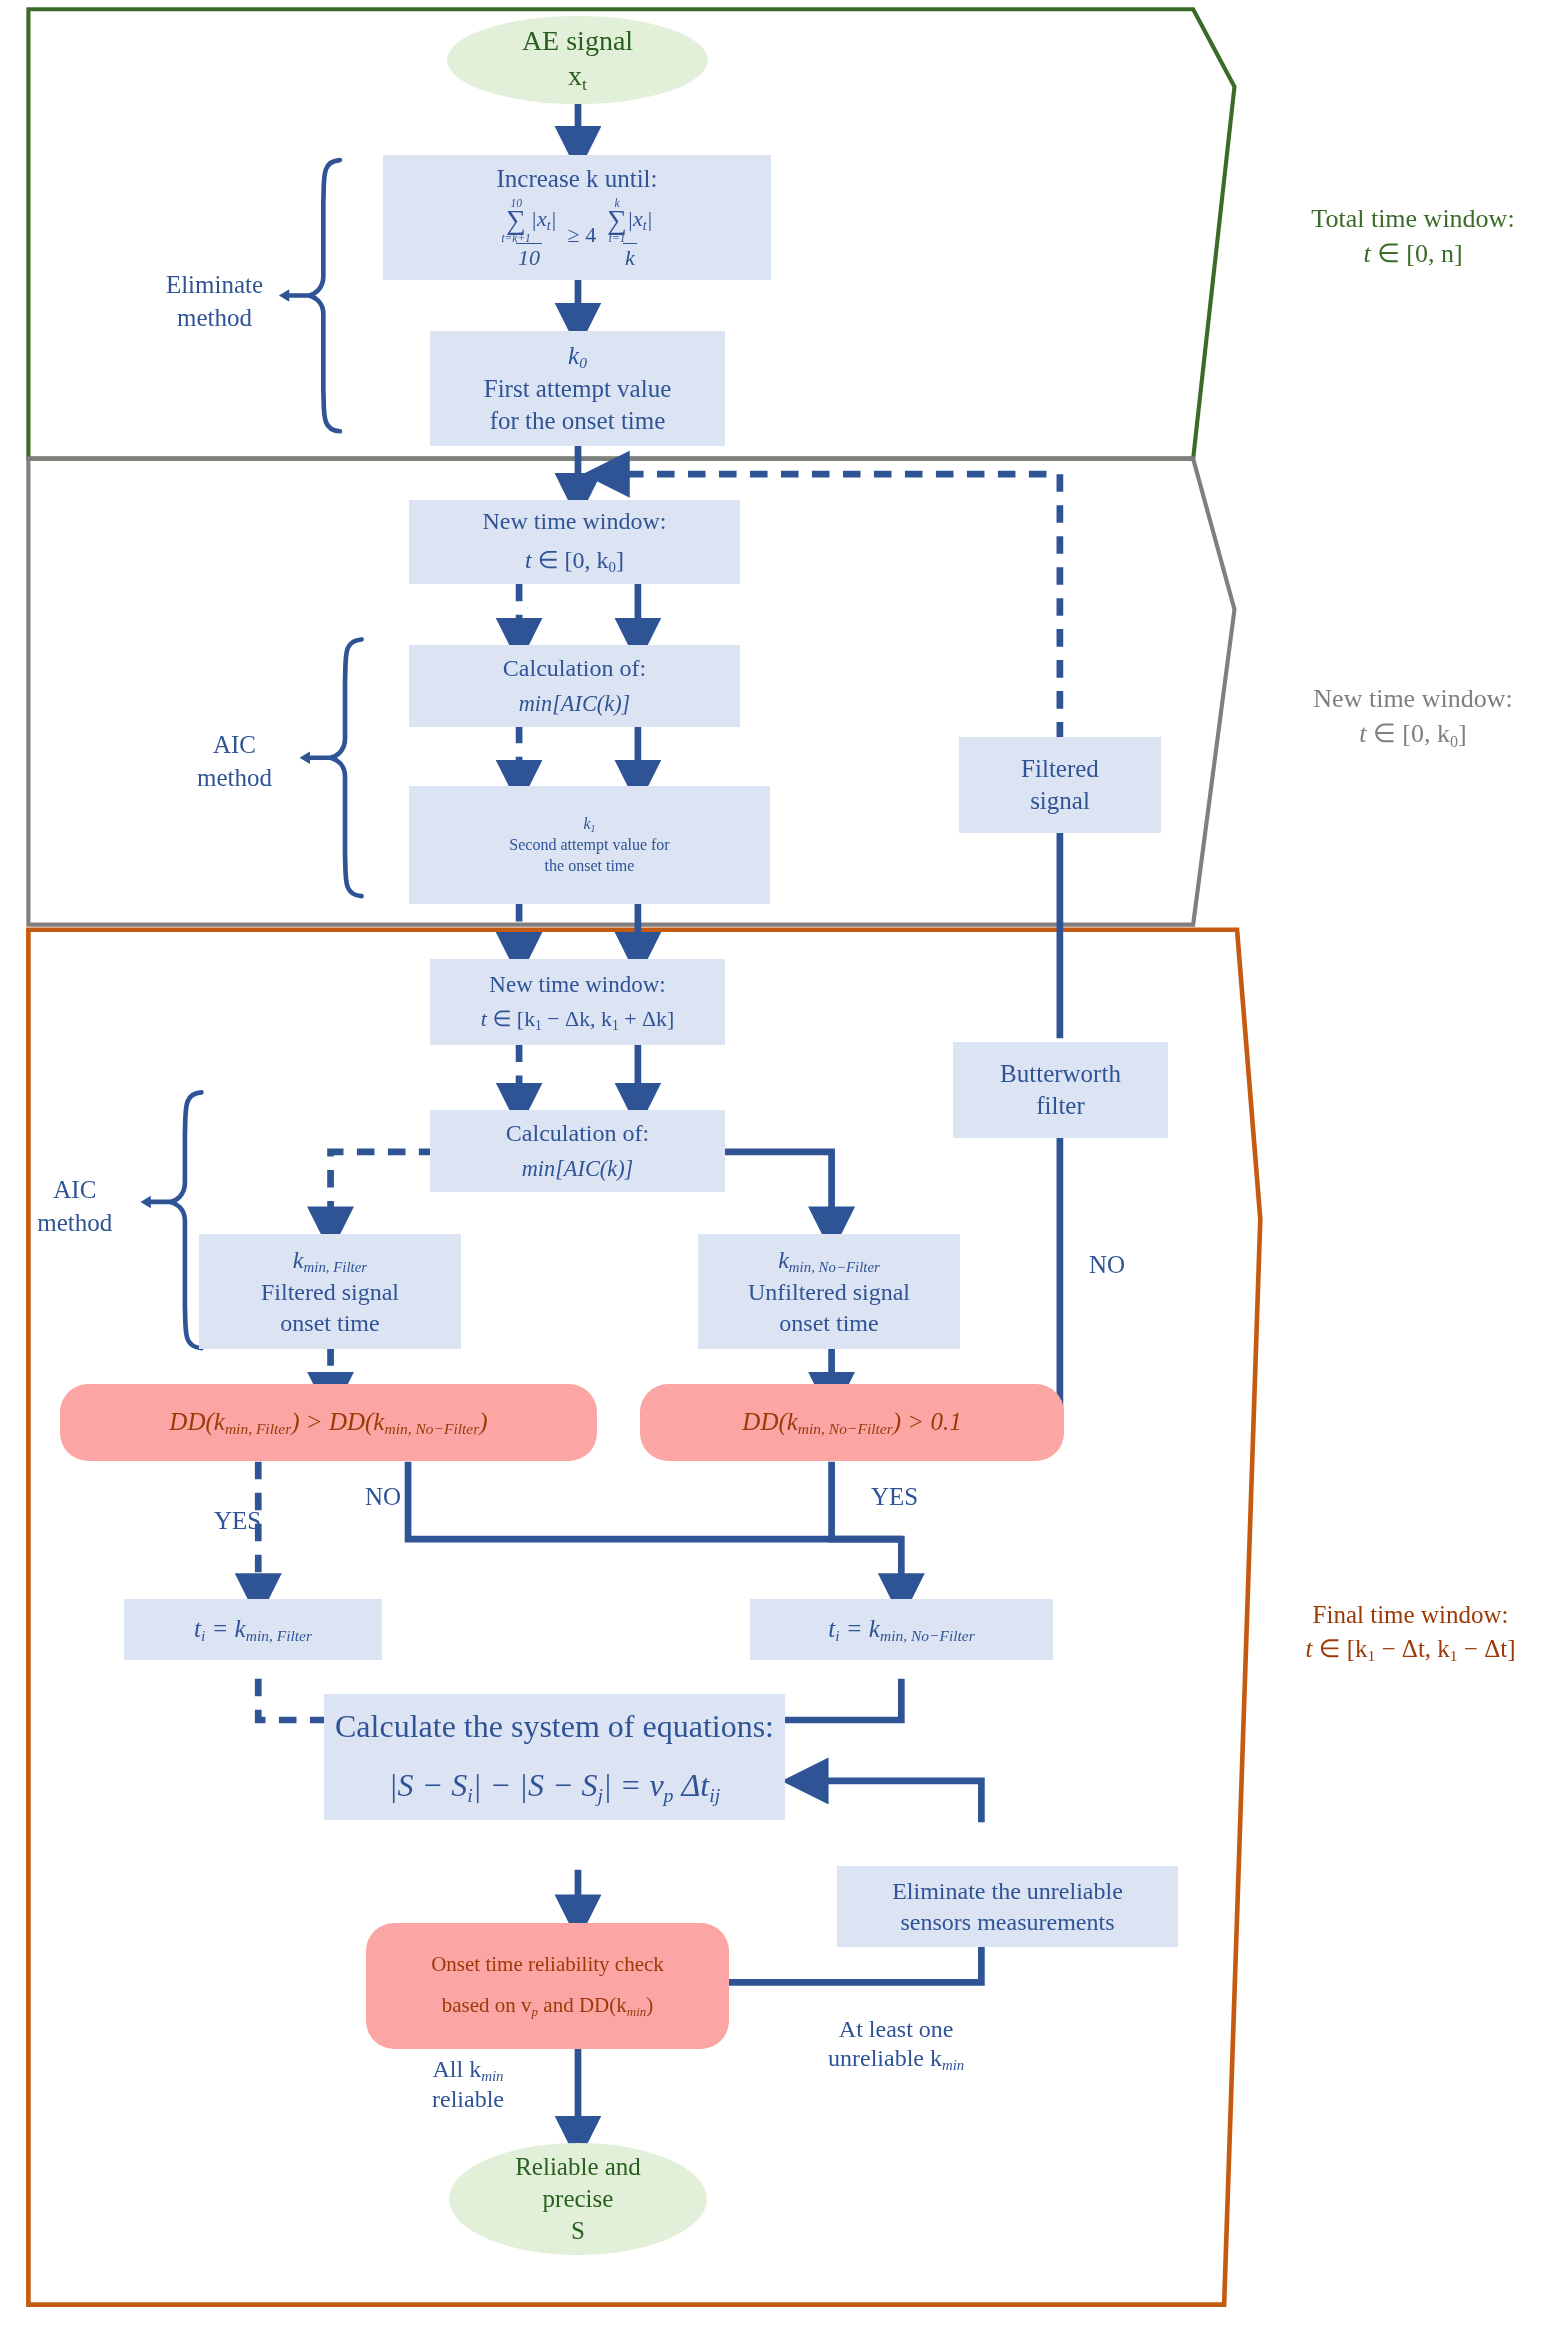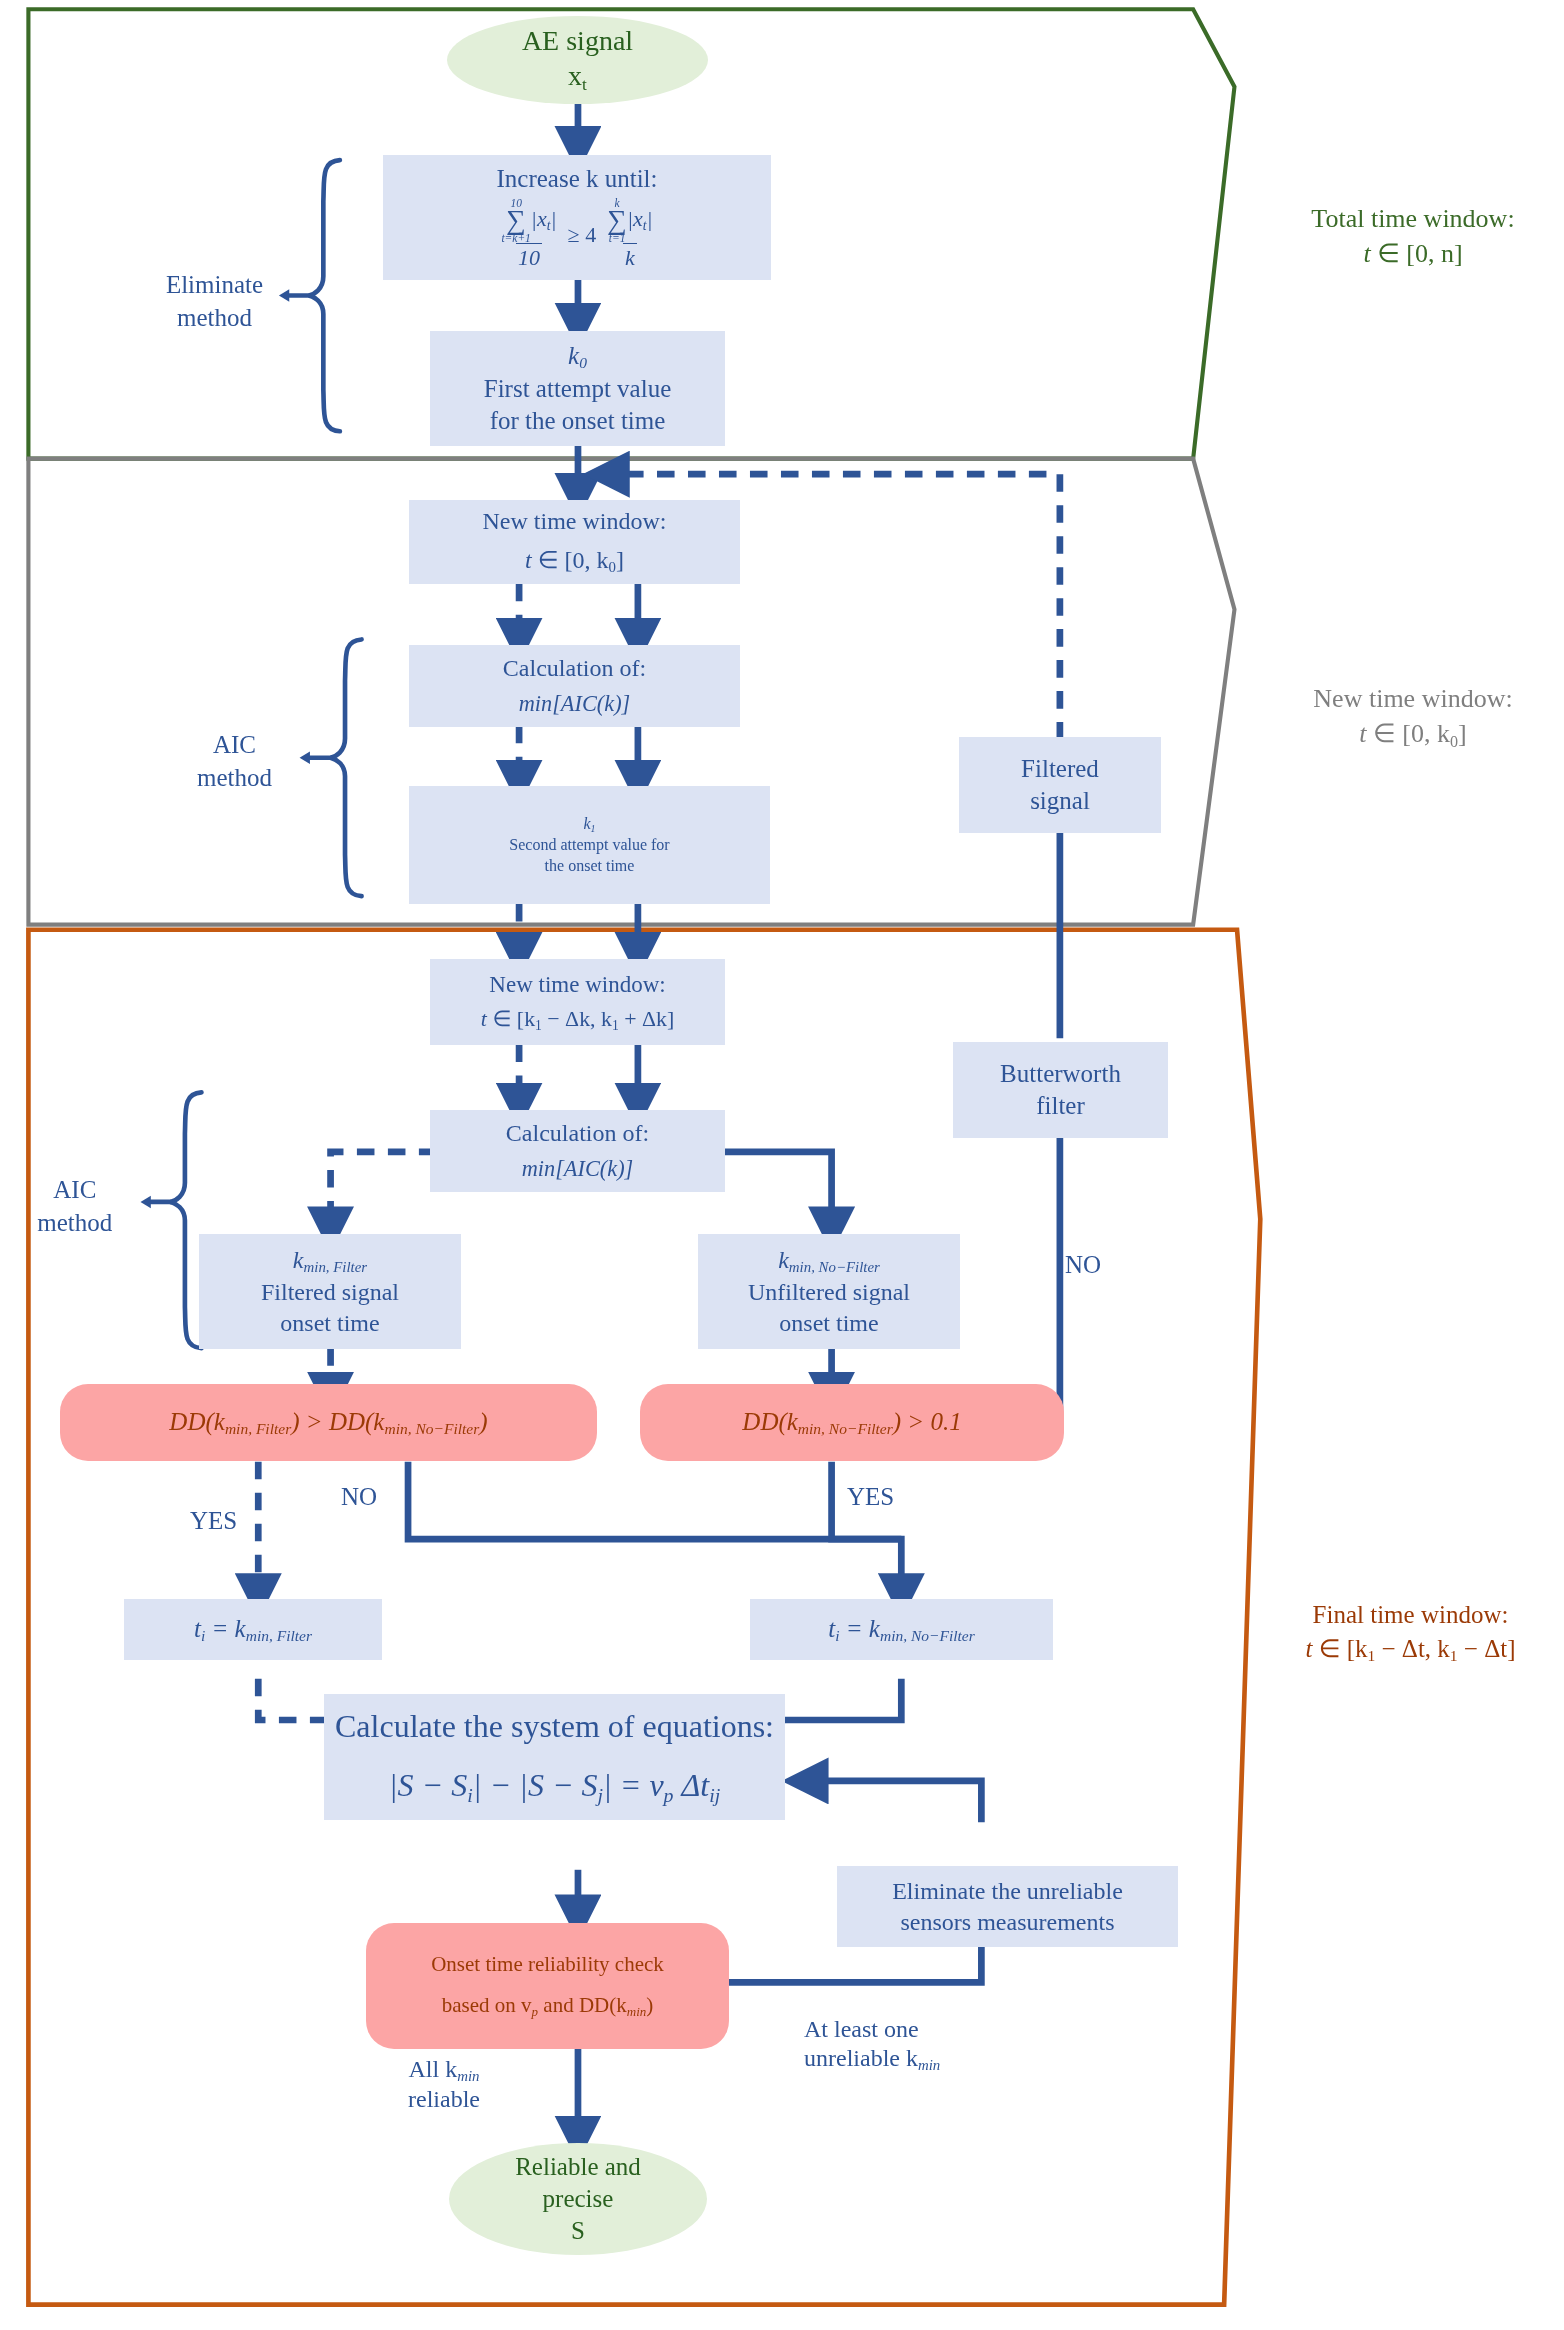--- a/index.html
+++ b/index.html
@@ -50,20 +50,21 @@
   .frac .den { border-top:1.5px solid #2e5496; padding:0 2.1px; }
   .eqrow { display:flex; align-items:center; justify-content:center; gap:9px; }
 
   
   .elabel {
     position:absolute;
     color:#2e5496;
     white-space:nowrap;
     text-align:center;
     line-height:1.22;
+    margin-left:24px;
   }
 
   
   .region-label {
     position:absolute;
     text-align:center;
     white-space:nowrap;
     line-height:1.35;
   }
   .rl-green { color:#3b6b28; }
@@ -309,21 +310,21 @@
   </div>
 
   <div class="elabel" style="left:1065px; top:1250px; font-size:25px;">NO</div>
 
   <div class="elabel" style="left:341px; top:1482px; font-size:25px;">NO</div>
 
   <div class="elabel" style="left:190px; top:1506px; font-size:25px;">YES</div>
 
   <div class="elabel" style="left:847px; top:1482px; font-size:25px;">YES</div>
 
-  <div class="elabel" style="left:804px; top:2015px; font-size:24px; text-align:left;">
+  <div class="elabel" style="left:804px; top:2015px; font-size:24px; text-align:center;">
     <span class="ln">At least one</span>
     <span class="ln"><span>unreliable k</span><span class="sub it">min</span></span>
   </div>
 
   <div class="elabel" style="left:408px; top:2055px; font-size:24px; text-align:center;">
     <span class="ln"><span>All k</span><span class="sub it">min</span></span>
     <span class="ln">reliable</span>
   </div>
 
   <div class="bracket-label" style="left:150px; top:269px; width:129px; font-size:25px;">

